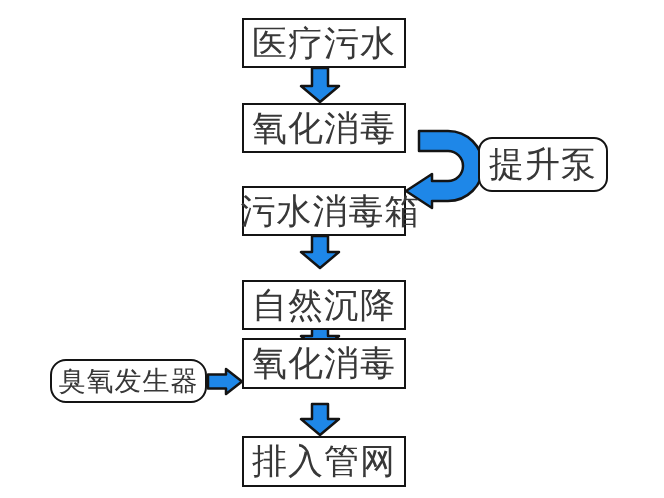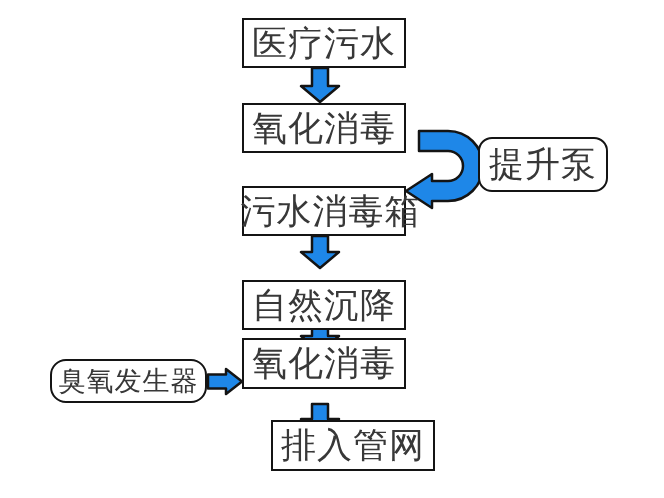--- a/index.html
+++ b/index.html
@@ -47,21 +47,21 @@
     line-height: 1;
     white-space: nowrap;
   }
 
   .main-node { left: 242px; width: 164px; height: 50px; }
   .n1 { top: 18px; }
   .n2 { top: 103px; }
   .n3 { top: 186px; padding-left: 13px; }
   .n4 { top: 280px; }
   .n5 { top: 338px; height: 51px; }
-  .n6 { top: 420px; height: 51px; margin-left: 29px; }
+  .n6 { top: 436px; height: 51px; }
 
   .side-node { border-radius: 14px; }
   .lift-pump { left: 478px; top: 137px; width: 130px; height: 55px; }
   .ozone-generator { left: 50px; top: 359px; width: 157px; height: 44px; border-radius: 16px; font-size: 27px; }
 </style>
 </head>
 <body>
 
 <div class="canvas">
 

